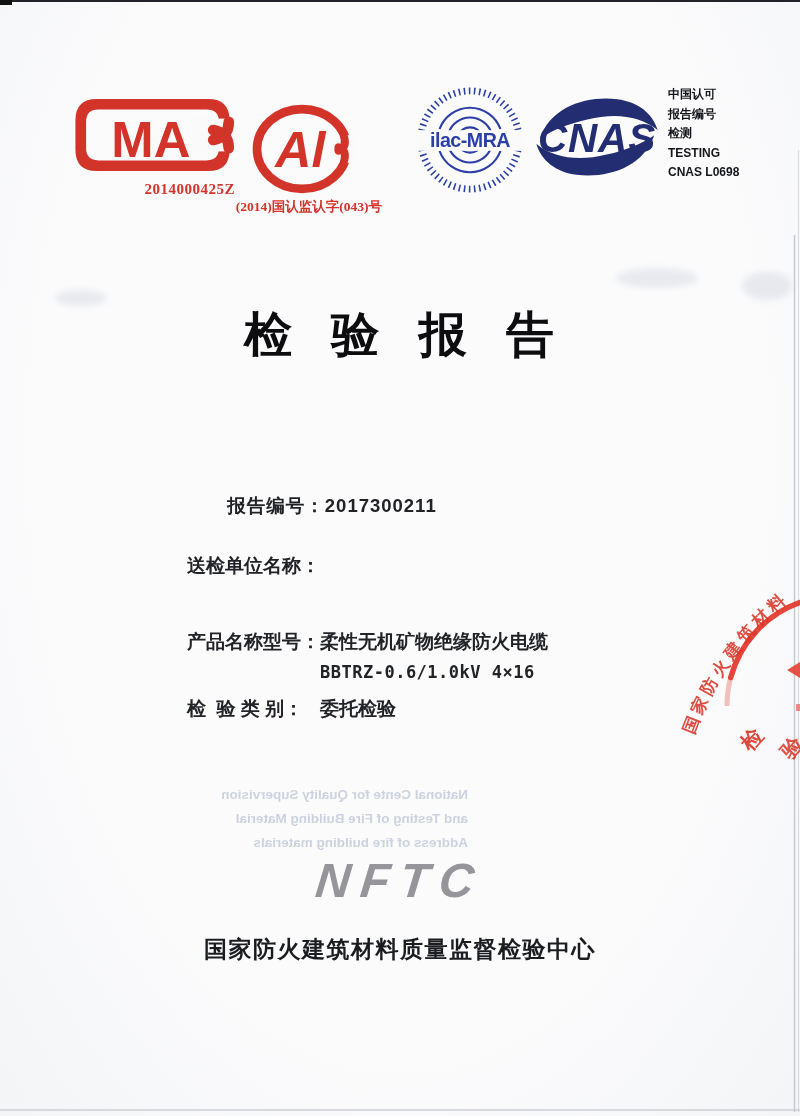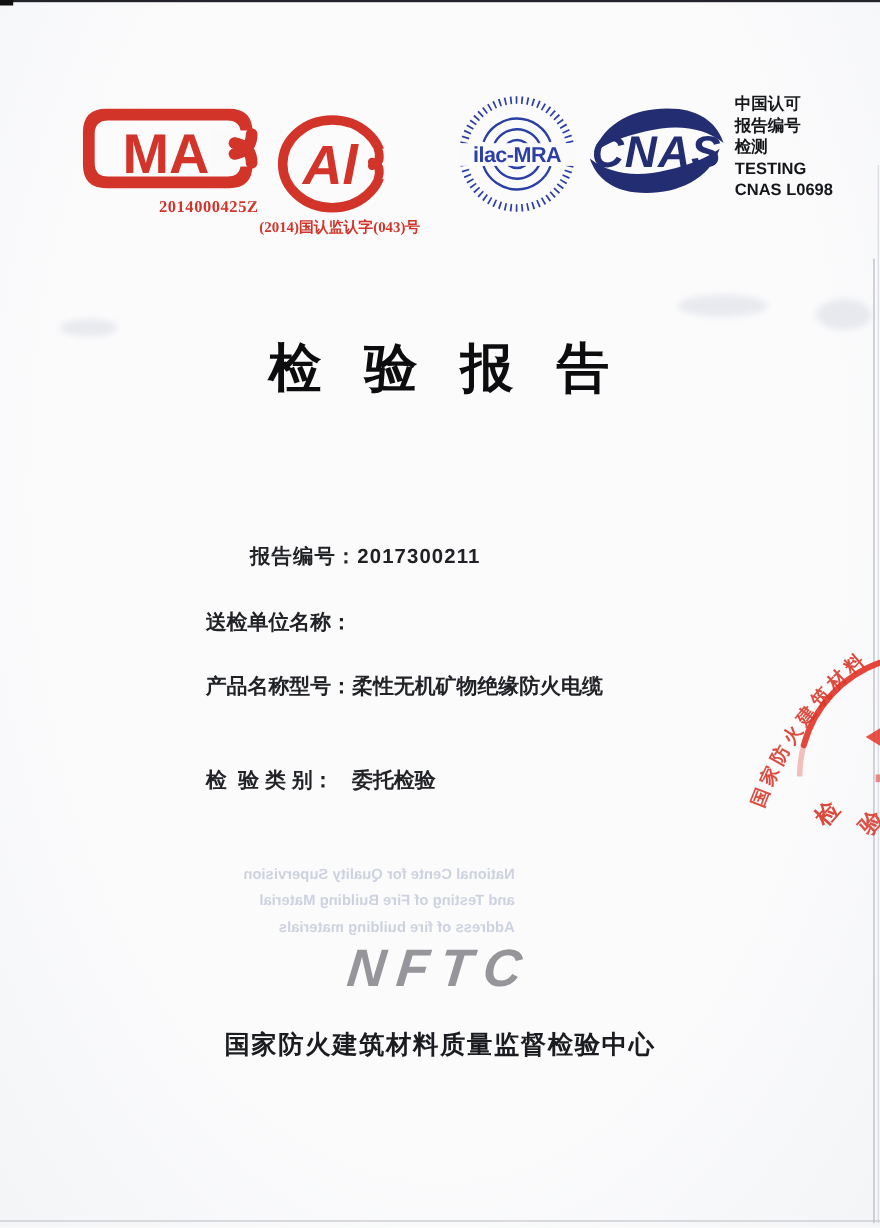--- a/index.html
+++ b/index.html
@@ -14,21 +14,21 @@
   .top-corner{left:0;top:0;width:12px;height:5px;background:#111;}
   .smudge{border-radius:50%;filter:blur(3px);background:#8a93a8;opacity:.16;}
   
   .cert-caption{color:#d2342a;font-family:"Liberation Serif",serif;font-weight:bold;text-align:right;}
   .cma-group{left:70px;top:94px;width:165px;}
   .cma-group .cert-caption{font-size:15px;margin-top:5px;letter-spacing:.5px;}
   .cal-group{left:222px;top:104px;width:160px;text-align:center;}
   .cal-group .cert-caption{font-size:13.5px;margin-top:4px;}
   .ilac-group{left:416px;top:83px;}
   .cnas-group{left:531px;top:92px;}
-  .cnas-side{left:668px;top:85px;font-size:15px;font-weight:bold;line-height:19.6px;color:#15161a;}
+  .cnas-side{left:668px;top:85px;font-size:12px;font-weight:bold;line-height:19.6px;color:#15161a;}
   
   .title{left:0;top:303px;width:800px;text-align:center;font-size:48px;font-weight:bold;
          color:#0d0d0f;word-spacing:22px;letter-spacing:2px;}
   
   .report-no{left:0;top:493px;width:664px;text-align:center;font-size:18.5px;font-weight:600;
              letter-spacing:1px;color:#212226;}
   
   .fields{left:177px;top:553px;width:500px;}
   .field-row{position:absolute;left:0;display:flex;}
   .field-label{width:133px;font-size:19px;font-weight:600;flex:none;color:#222327;white-space:pre;margin-left:10px;}
@@ -112,24 +112,25 @@
 <div class="abs title">检 验 报 告</div>
 
 <div class="abs report-no">
   <span>报告编号：</span><span>2017300211</span>
 </div>
 
 <div class="abs fields">
   <div class="field-row" style="top:0;">
     <div class="field-label">送检单位名称：</div>
   </div>
-  <div class="field-row" style="top:58px;">
+  <div class="field-row" style="top:76px;">
     <div class="field-label">产品名称型号：</div>
     <div class="field-value">
       <span>柔性无机矿物绝缘防火电缆</span>
+      <span class="mono">BBTRZ-0.6/1.0kV 4×16</span>
     </div>
   </div>
   <div class="field-row" style="top:143px;">
     <div class="field-label">检  验 类 别：</div>
     <div class="field-value">委托检验</div>
   </div>
 </div>
 
 <div class="abs bleed">
   <div>National Cente for Quality Supervision</div>

